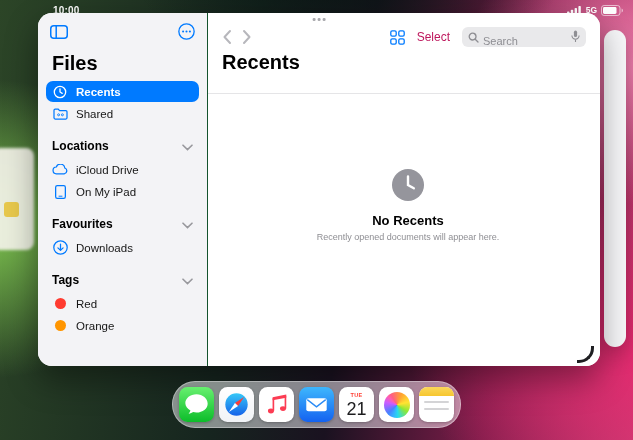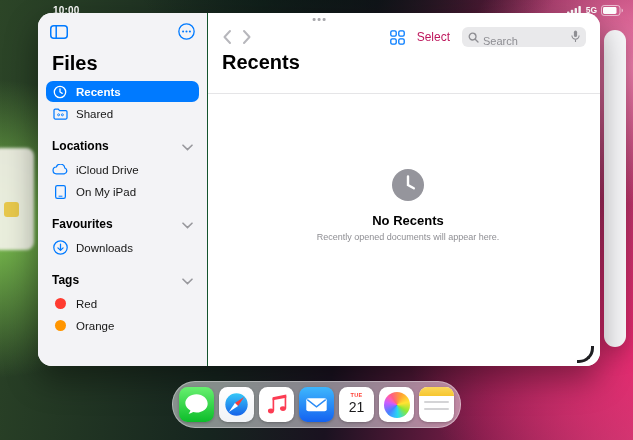--- a/index.html
+++ b/index.html
@@ -72,21 +72,21 @@
     background:rgba(250,250,252,.5);backdrop-filter:blur(18px) saturate(160%);
     border:1px solid rgba(255,255,255,.35);display:flex;align-items:center;gap:5px;padding:0 6px;}
   .app{width:35px;height:35px;border-radius:8.5px;overflow:hidden;position:relative;cursor:pointer;
     box-shadow:0 1px 3px rgba(0,0,0,.25);flex:0 0 auto;}
   .app-messages{background:linear-gradient(180deg,#67f06f,#0cbd2a);}
   .app-safari{background:linear-gradient(180deg,#fff,#f0f3f6);}
   .app-music{background:#fff;}
   .app-mail{background:linear-gradient(180deg,#3eb7fd,#1462f0);}
   .app-calendar{background:#fff;display:flex;flex-direction:column;align-items:center;}
   .cal-wd{font-size:5.5px;font-weight:700;color:#ff3b30;margin-top:5px;letter-spacing:.4px;}
-  .cal-day{font-size:14px;color:#1c1c1e;margin-top:1px;}
+  .cal-day{font-size:18px;color:#1c1c1e;margin-top:1px;}
   .app-photos{background:#fff;display:flex;align-items:center;justify-content:center;}
   .flower{width:26px;height:26px;border-radius:50%;filter:blur(.7px) saturate(1.25);opacity:.95;
     background:conic-gradient(from -30deg,#ff5f7e,#ff9f43,#ffe04b,#92e04b,#3ad0e0,#4a7bf6,#b05cf0,#ff5f7e);}
   .app-notes{background:#fff;}
   .notes-bar{height:9px;background:linear-gradient(180deg,#fbd75b,#f6c62f);}
   .notes-line{height:2px;background:#d4d4d6;margin:5px 5px 0 5px;border-radius:1px;}
   .abs-center{position:absolute;inset:0;display:flex;align-items:center;justify-content:center;}
 </style>
 </head>
 <body>

